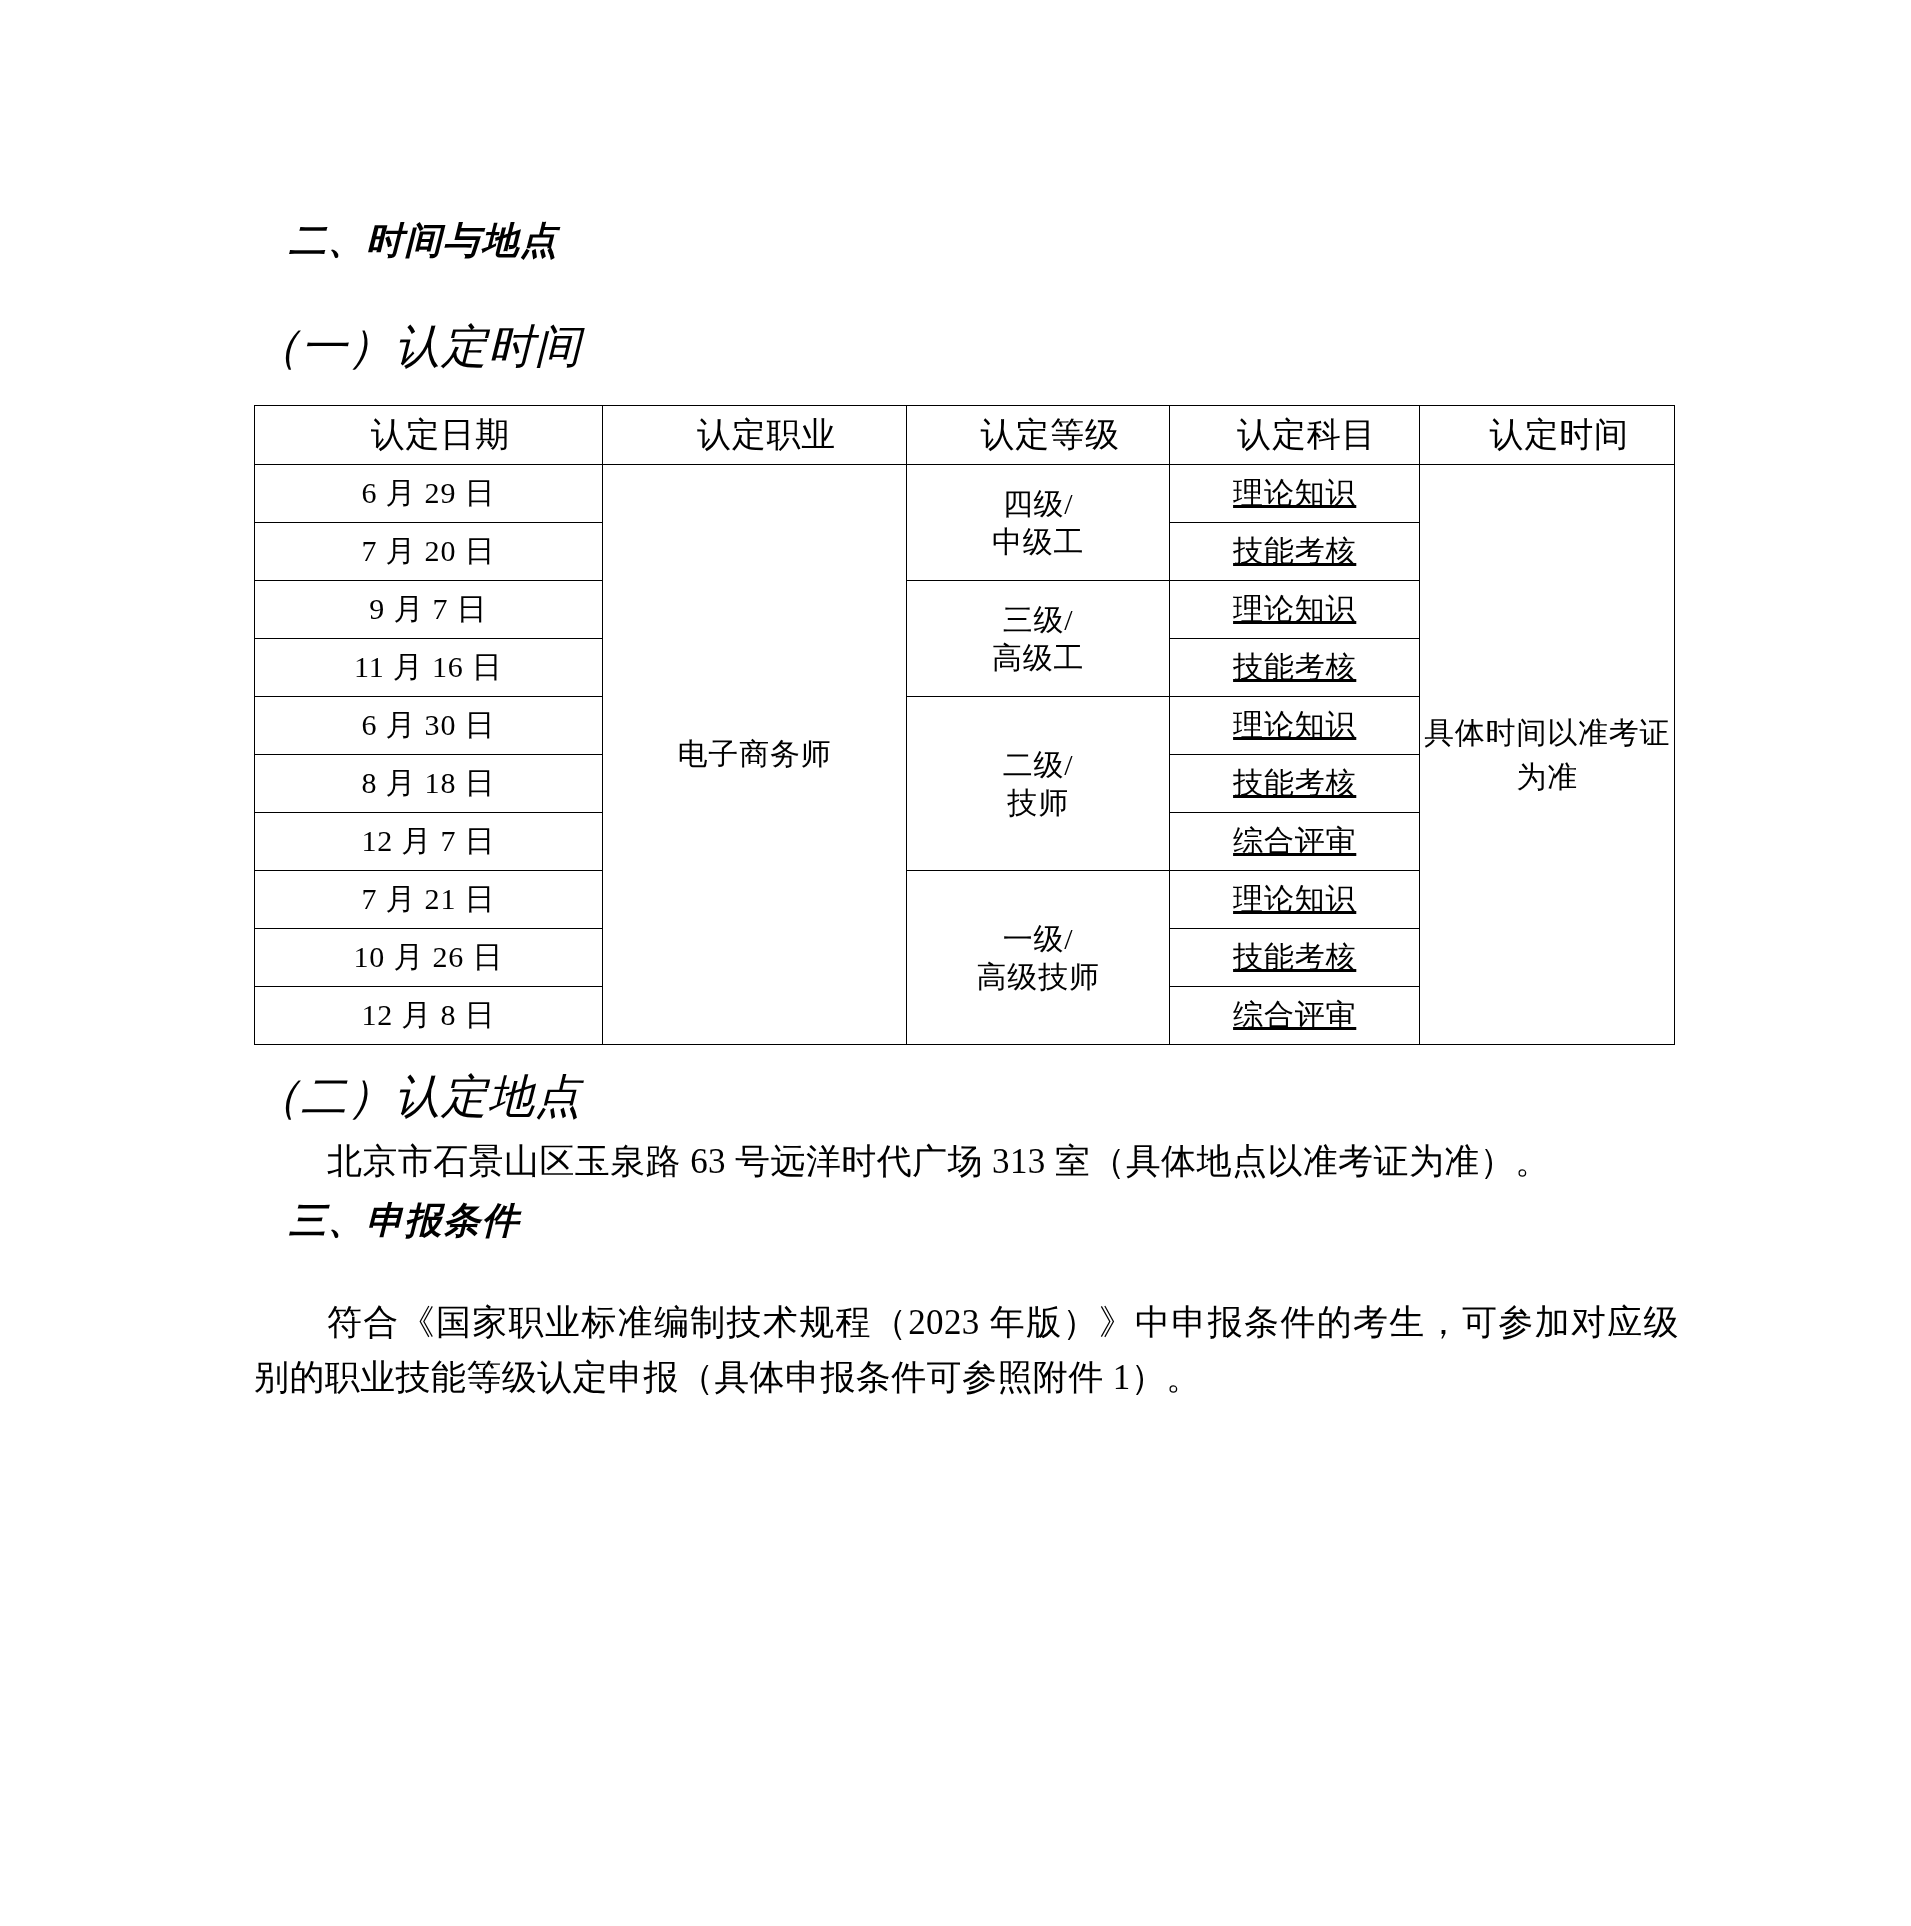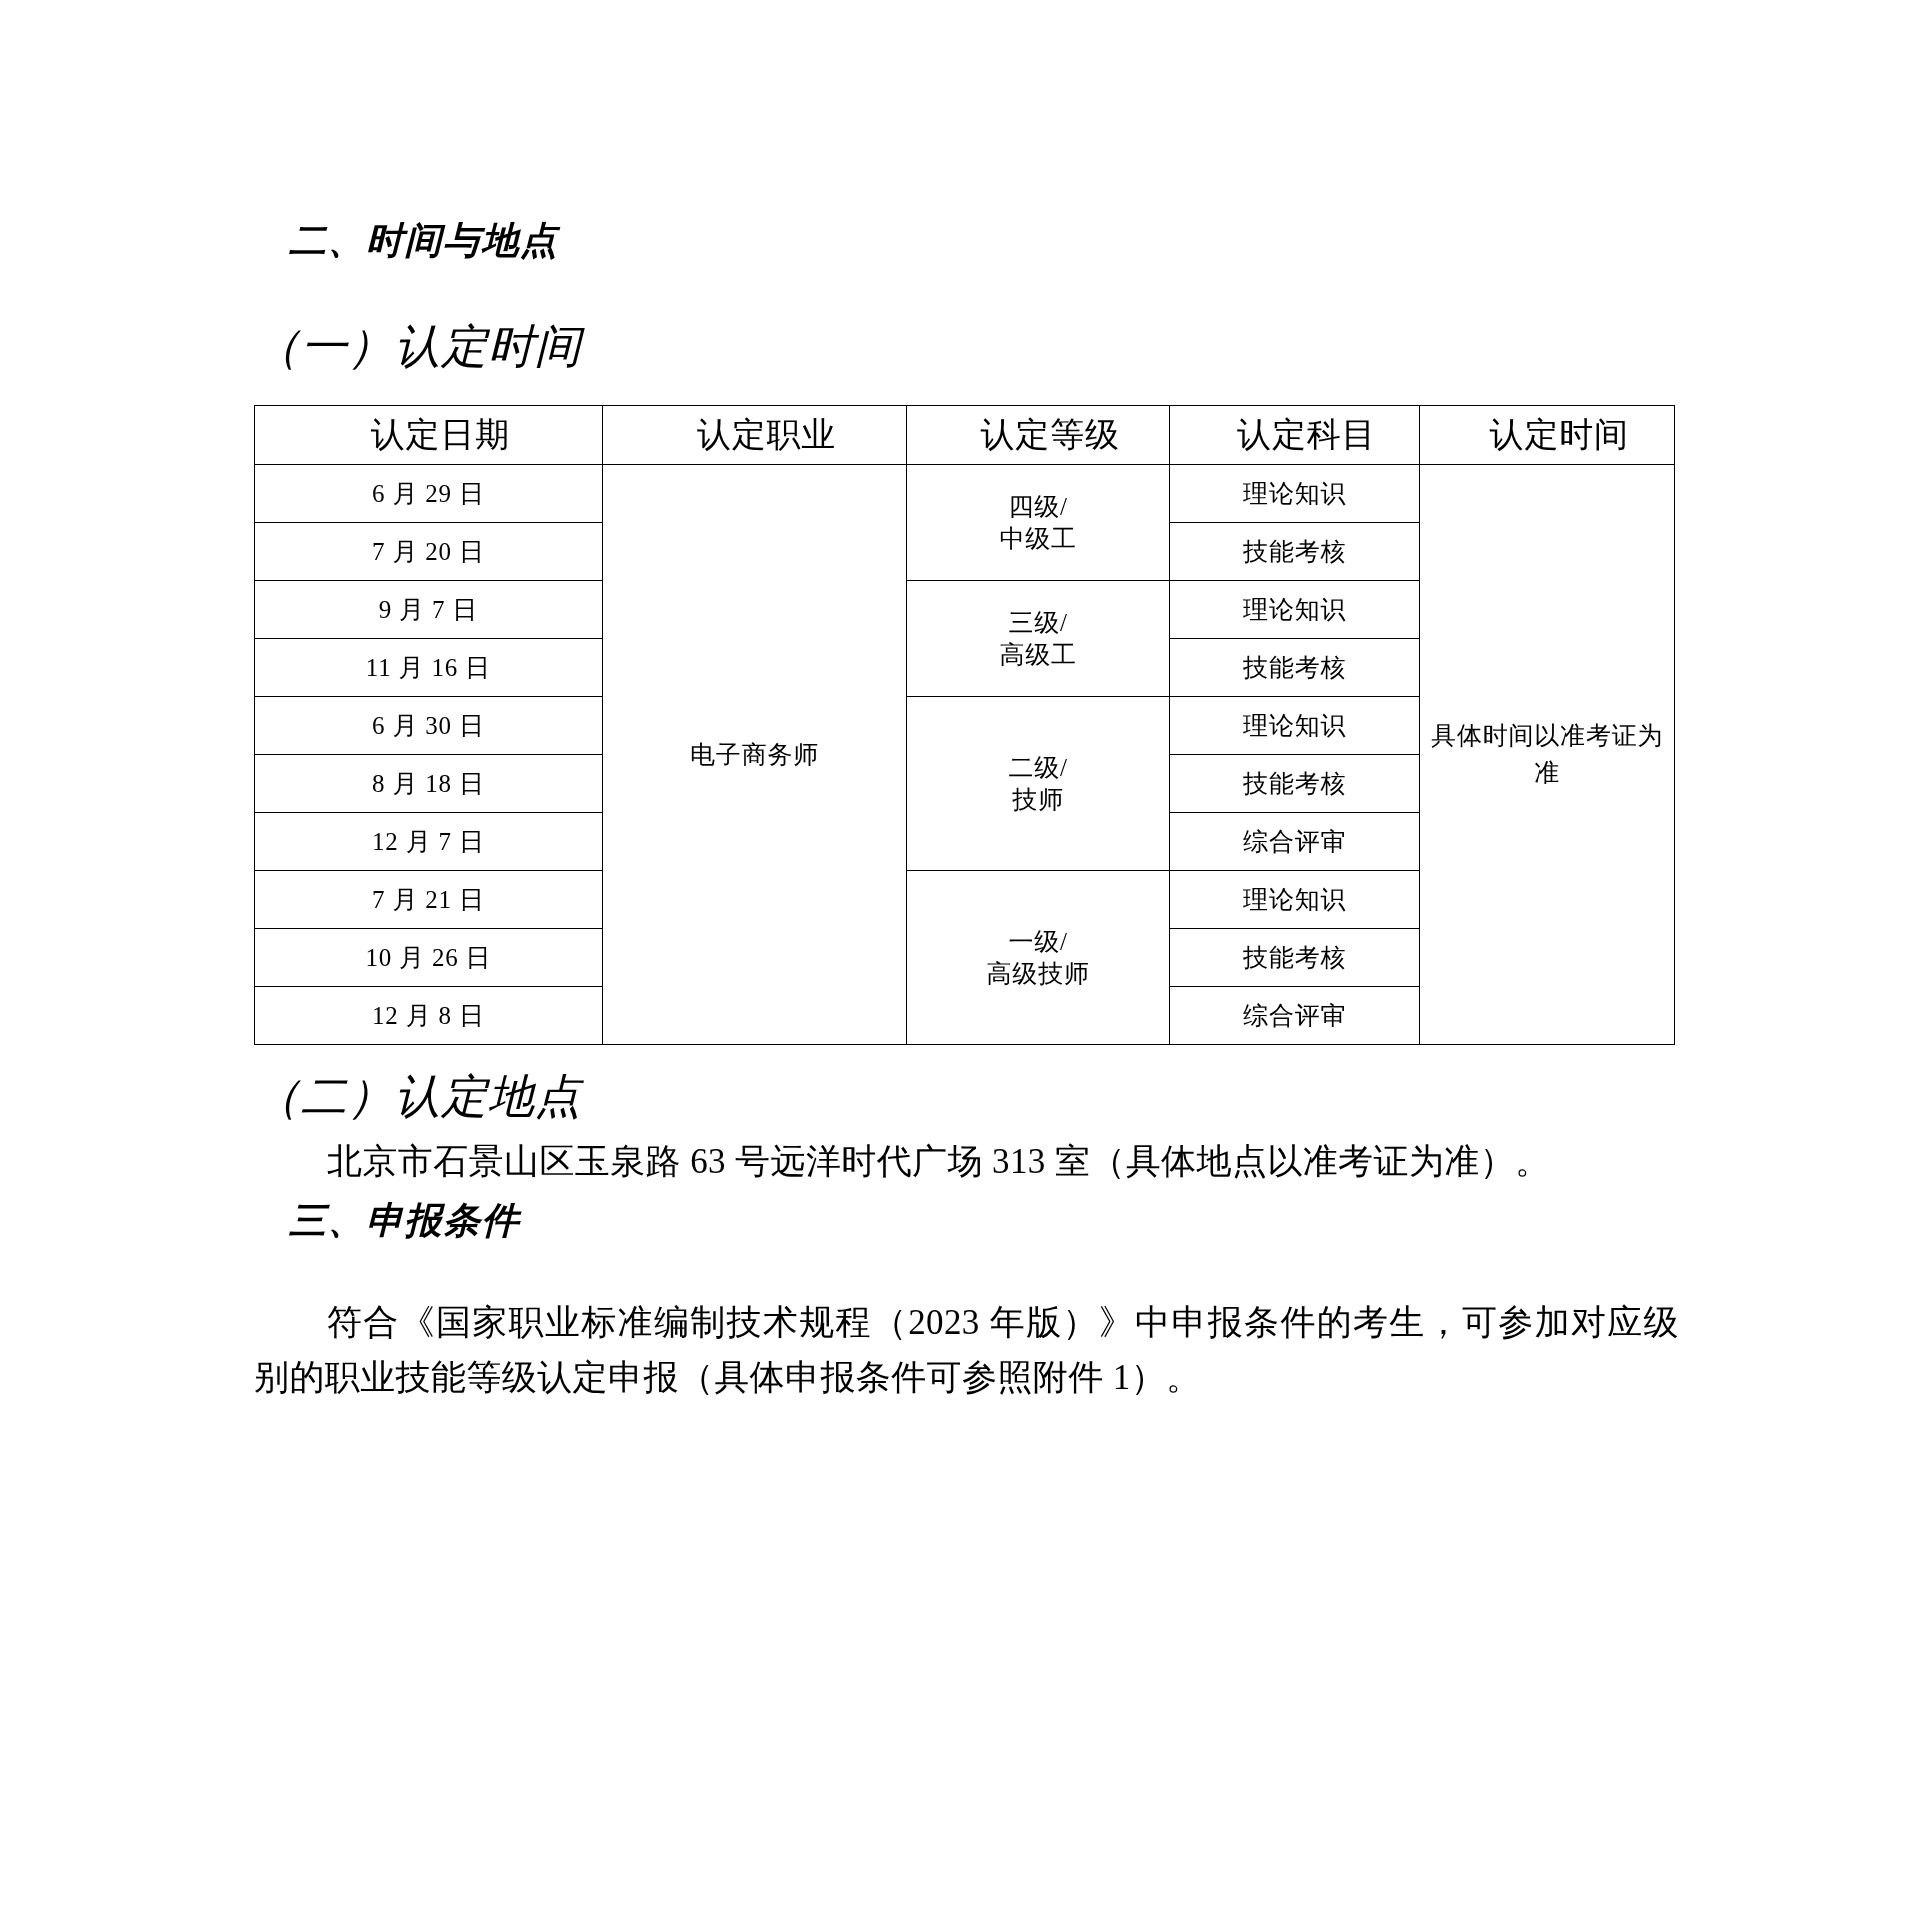--- a/index.html
+++ b/index.html
@@ -69,21 +69,21 @@
   table.cert-table {
     border-collapse: collapse;
     width: 1421px;
     table-layout: fixed;
     margin: 0;
   }
   table.cert-table td, table.cert-table th {
     border: 1.5px solid #000000;
     text-align: center;
     vertical-align: middle;
-    font-size: 25px;
+    font-size: 30px;
     font-family: "Liberation Serif", "DejaVu Serif", serif;
     font-weight: normal;
     padding: 0;
     letter-spacing: 0.8px;
   }
   table.cert-table th {
     height: 58px;
     font-size: 34px;
     padding-left: 24px;
   }
@@ -94,20 +94,21 @@
   table.cert-table td.occ-cell {
     width: 304px;
   }
   table.cert-table td.level-cell {
     width: 262px;
     line-height: 1.25;
   }
   table.cert-table td.subj-cell {
     width: 250px;
     height: 57px;
+    text-decoration: underline;
   }
   table.cert-table td.time-cell {
     width: 254px;
     line-height: 1.45;
   }
   .thick-top { border-top-width: 2.7px; }
   .thick-bottom { border-bottom-width: 2.7px; }
 
   .level-two-line span { display: block; }
 </style>

